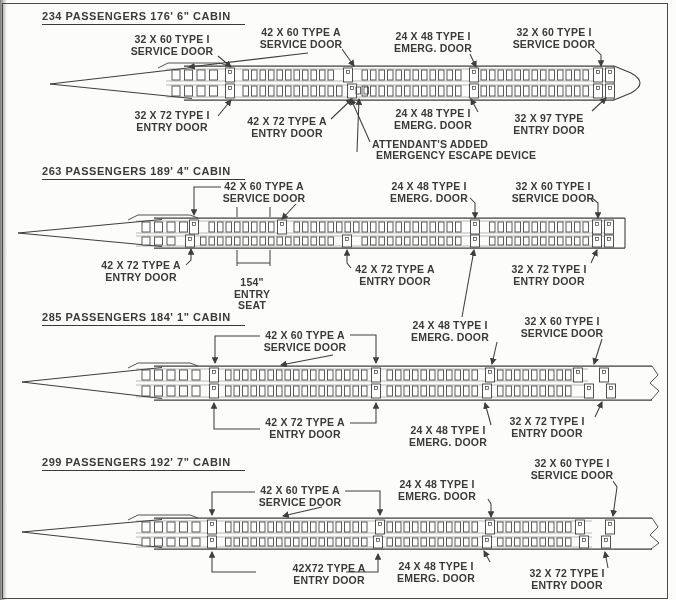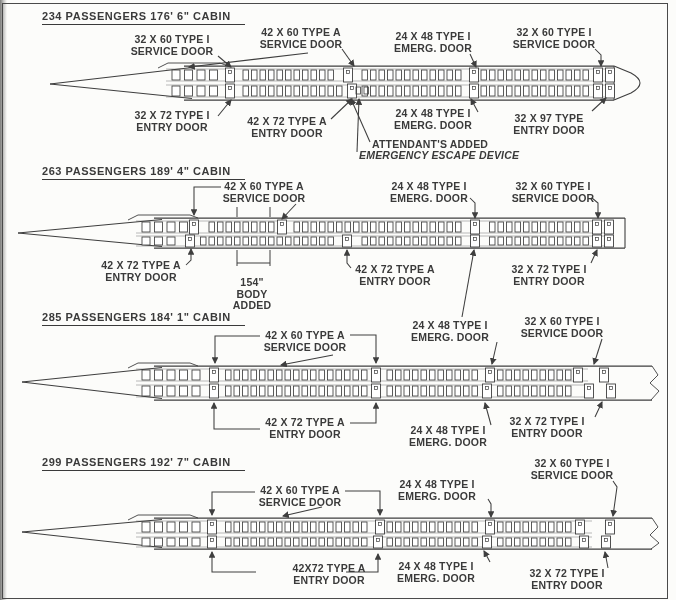--- a/index.html
+++ b/index.html
@@ -591,43 +591,43 @@
         <span>24 X 48 TYPE I</span>
         <span>EMERG. DOOR</span>
       </div>
       <div class="lbl" style="left: 549px; transform: translateX(-50%); top: 113px;">
         <span>32 X 97 TYPE</span>
         <span>ENTRY DOOR</span>
       </div>
       <div class="lbl left" style="left: 372px; top: 139px;">
         <span>ATTENDANT'S ADDED</span>
       </div>
-      <div class="lbl left" style="left: 359px; top: 150px; font-style: italic;">
+      <div class="lbl left" style="left: 376px; top: 150px;">
         <span>EMERGENCY ESCAPE DEVICE</span>
       </div>
       <div class="lbl" style="left: 264px; transform: translateX(-50%); top: 181px;">
         <span>42 X 60 TYPE A</span>
         <span>SERVICE DOOR</span>
       </div>
       <div class="lbl" style="left: 429px; transform: translateX(-50%); top: 181px;">
         <span>24 X 48 TYPE I</span>
         <span>EMERG. DOOR</span>
       </div>
       <div class="lbl" style="left: 553px; transform: translateX(-50%); top: 181px;">
         <span>32 X 60 TYPE I</span>
         <span>SERVICE DOOR</span>
       </div>
       <div class="lbl" style="left: 141px; transform: translateX(-50%); top: 260px;">
         <span>42 X 72 TYPE A</span>
         <span>ENTRY DOOR</span>
       </div>
       <div class="lbl" style="left: 252px; transform: translateX(-50%); top: 277px;">
         <span>154"</span>
-        <span>BODY</span>
-        <span>ADDED</span>
+        <span>ENTRY</span>
+        <span>SEAT</span>
       </div>
       <div class="lbl" style="left: 395px; transform: translateX(-50%); top: 264px;">
         <span>42 X 72 TYPE A</span>
         <span>ENTRY DOOR</span>
       </div>
       <div class="lbl" style="left: 450px; transform: translateX(-50%); top: 320px;">
         <span>24 X 48 TYPE I</span>
         <span>EMERG. DOOR</span>
       </div>
       <div class="lbl" style="left: 549px; transform: translateX(-50%); top: 264px;">

